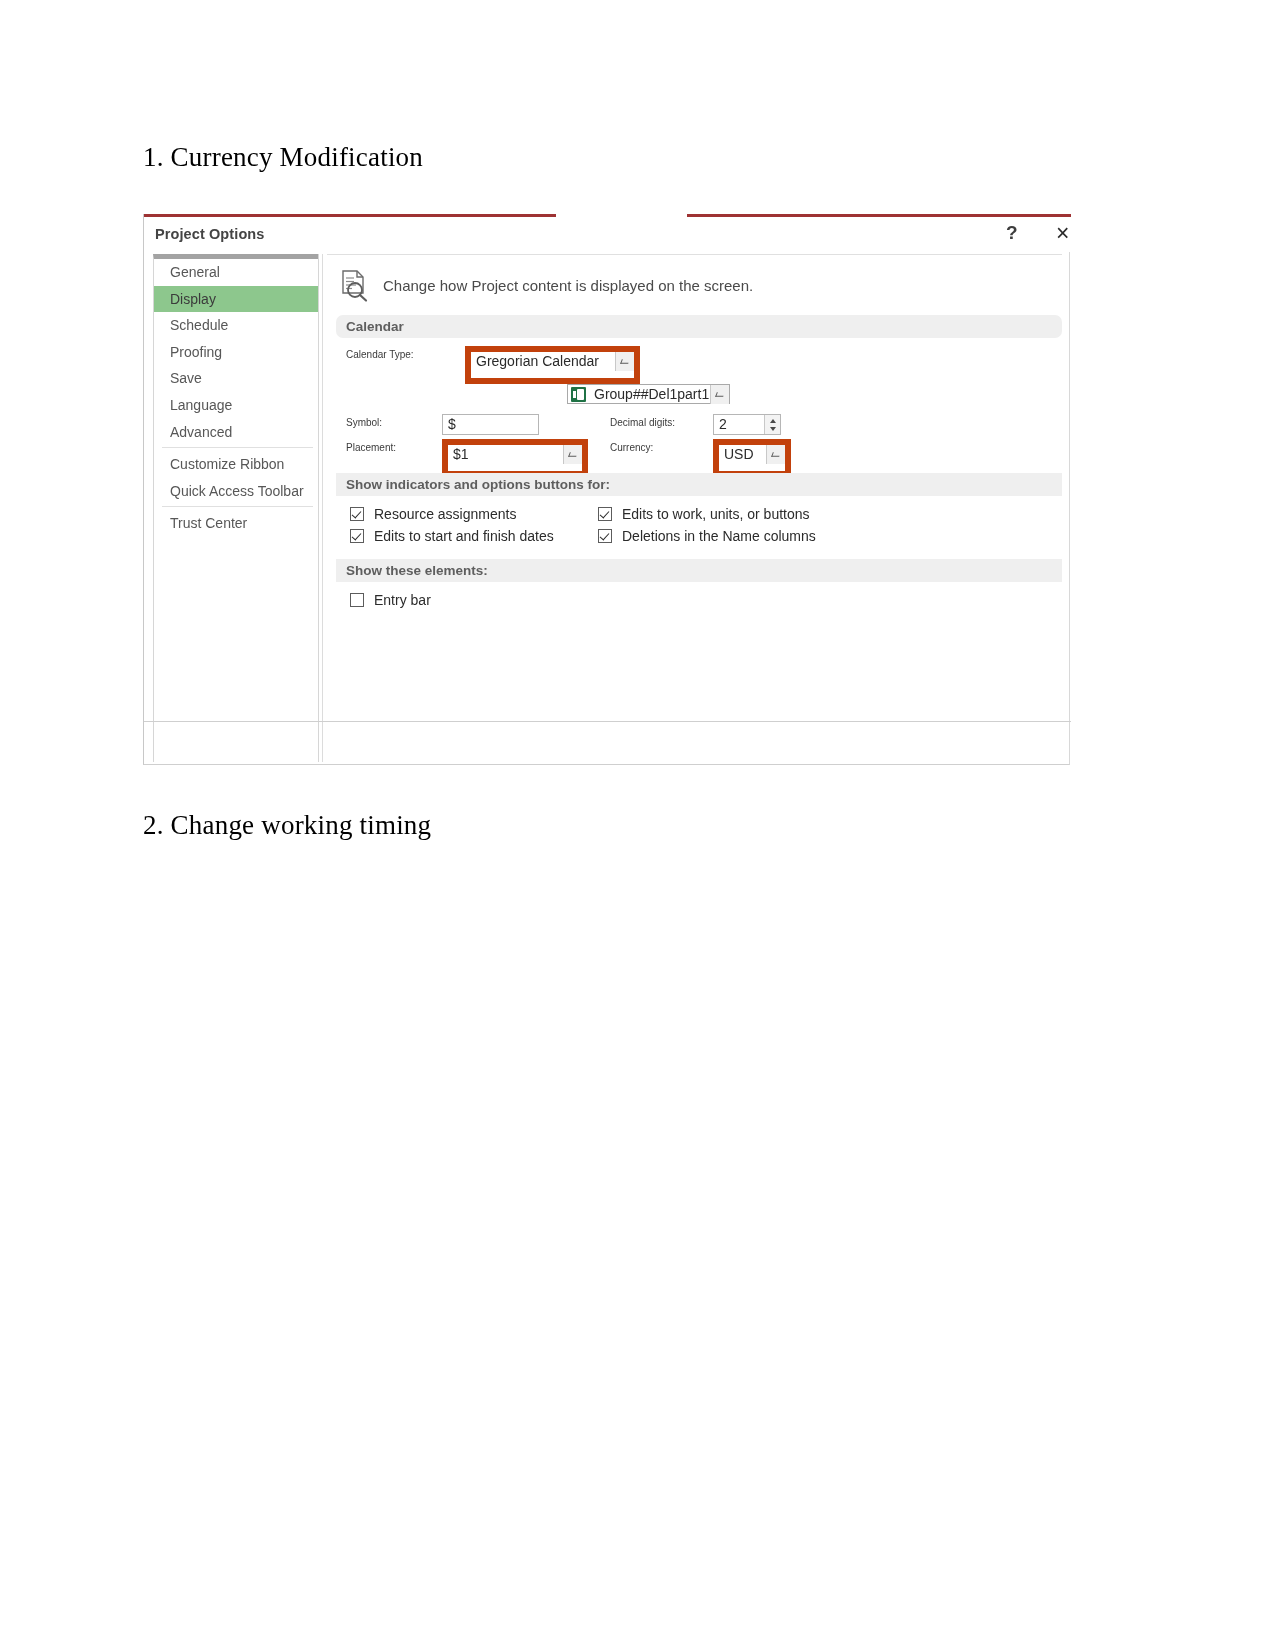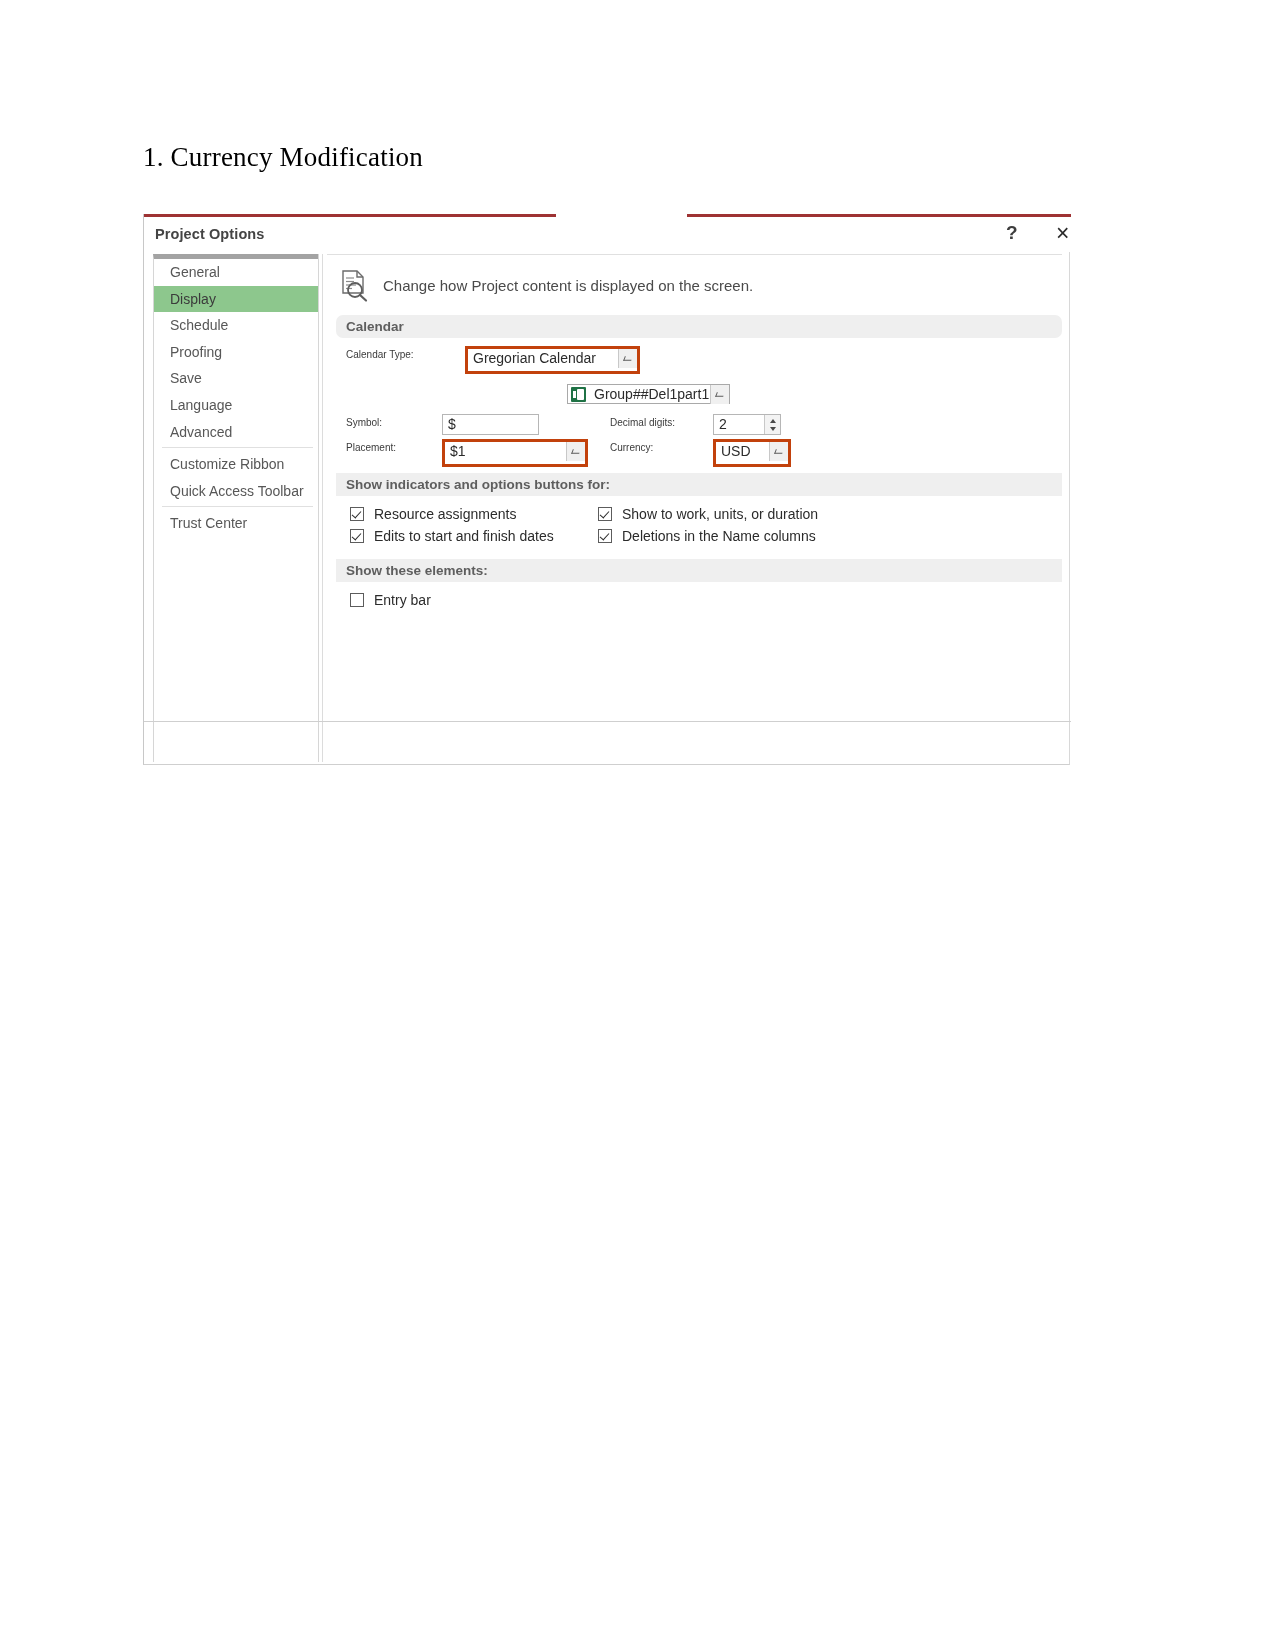--- a/index.html
+++ b/index.html
@@ -206,23 +206,23 @@
     color: #2b2b2b;
     padding: 0 5px;
     line-height: 19px;
     height: 21px;
     white-space: nowrap;
     overflow: hidden;
   }
   .combo {
     position: absolute;
     background: #ffffff;
-    border: 3px solid #c2410c;
-    box-sizing: border-box;
-    height: 28px;
+    border: 6px solid #c2410c;
+    box-sizing: border-box;
+    height: 38px;
   }
   .combo .cval {
     position: absolute;
     left: 5px; top: 0;
     line-height: 19px;
     font-size: 14px;
     color: #2b2b2b;
     white-space: nowrap;
   }
   .combo .carrow {
@@ -444,21 +444,21 @@
       </div>
 
       <div class="section-band" id="band-indicators">Show indicators and options buttons for:</div>
 
       <div class="cbrow" style="left:23px; top:252px;">
         <span class="cbox checked"></span>
         <span class="cblabel">Resource assignments</span>
       </div>
       <div class="cbrow" style="left:271px; top:252px;">
         <span class="cbox checked"></span>
-        <span class="cblabel">Show to work, units, or duration</span>
+        <span class="cblabel">Edits to work, units, or buttons</span>
       </div>
       <div class="cbrow" style="left:23px; top:274px;">
         <span class="cbox checked"></span>
         <span class="cblabel">Edits to start and finish dates</span>
       </div>
       <div class="cbrow" style="left:271px; top:274px;">
         <span class="cbox checked"></span>
         <span class="cblabel">Deletions in the Name columns</span>
       </div>
 
@@ -467,14 +467,15 @@
       <div class="cbrow" style="left:23px; top:338px;">
         <span class="cbox"></span>
         <span class="cblabel">Entry bar</span>
       </div>
 
     </div>
 
     <div class="bottom-rule"></div>
   </div>
 
+  <div class="doc-heading" id="heading-2">2. Change working timing</div>
 
 </div>
 
 </body></html>

